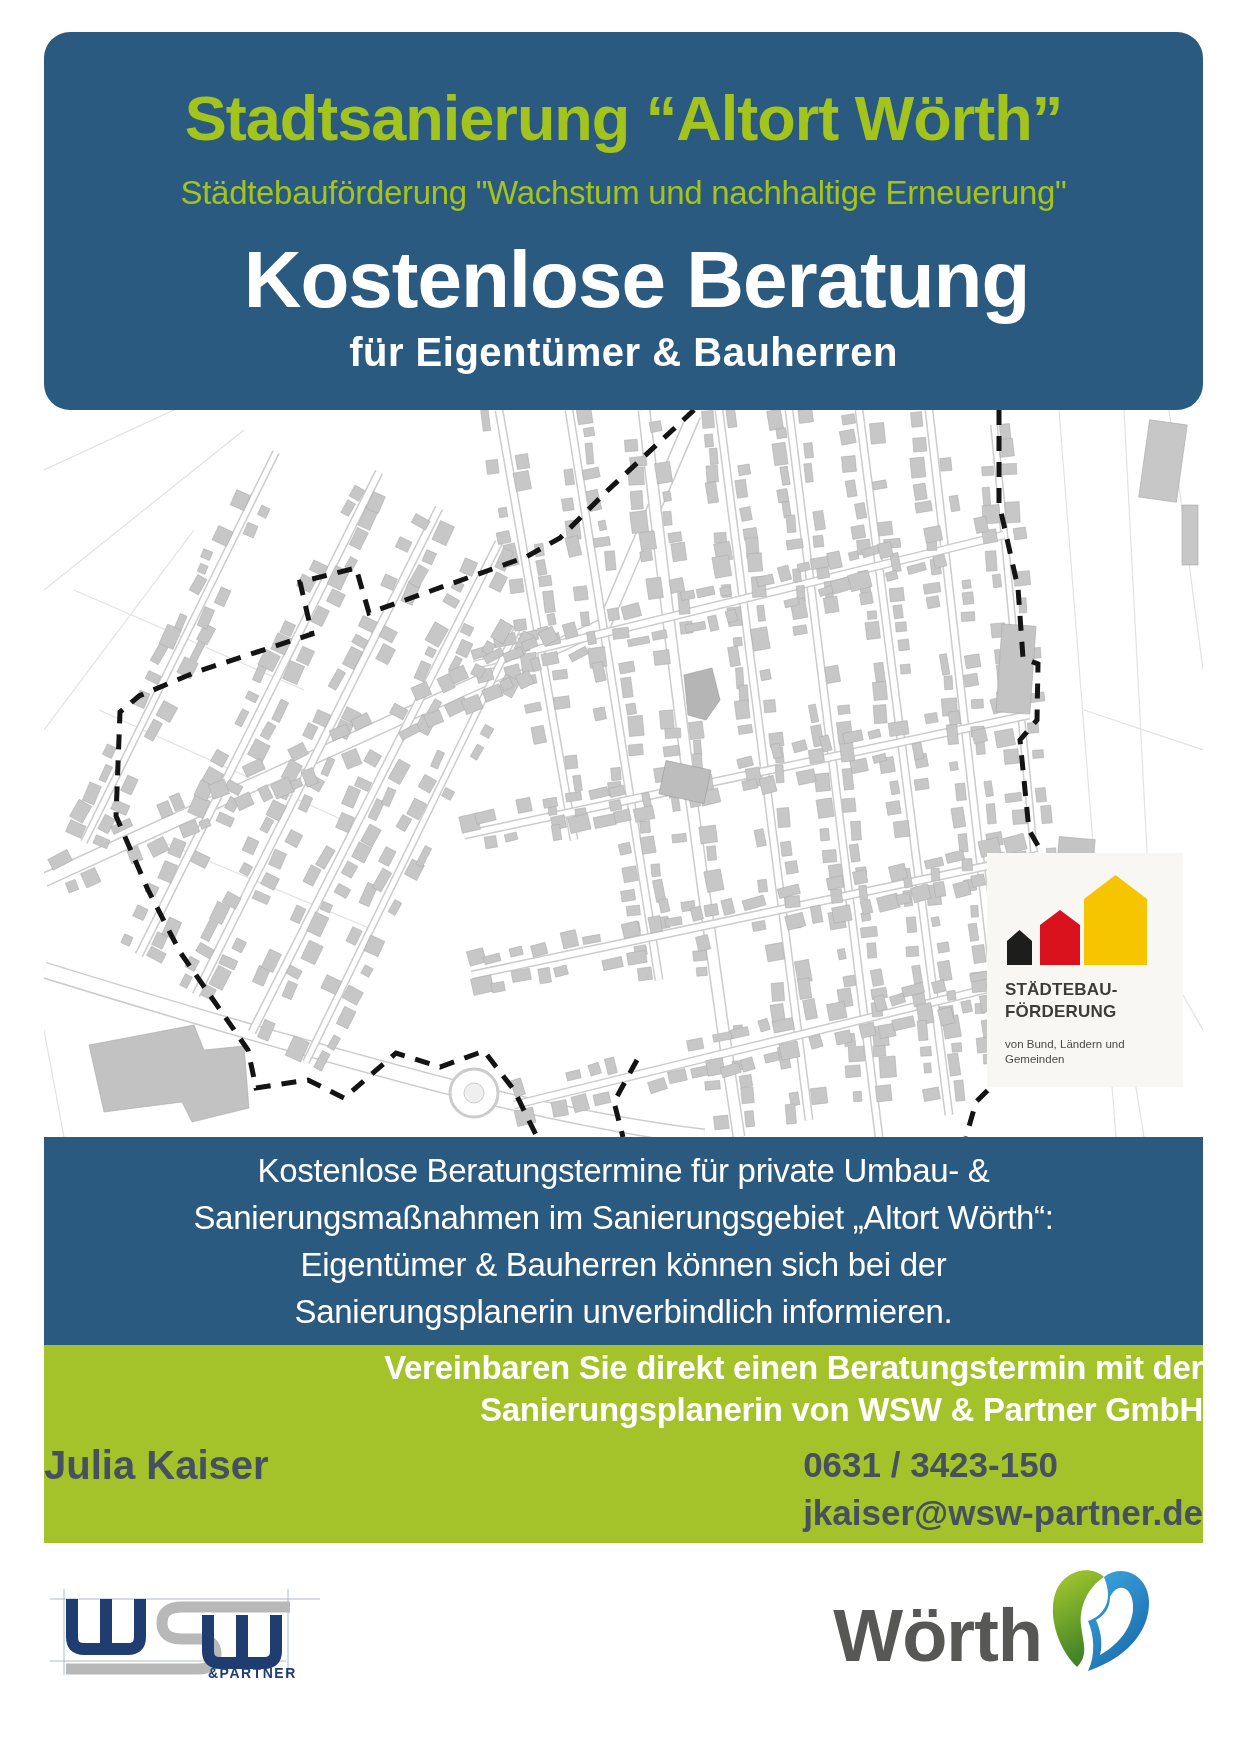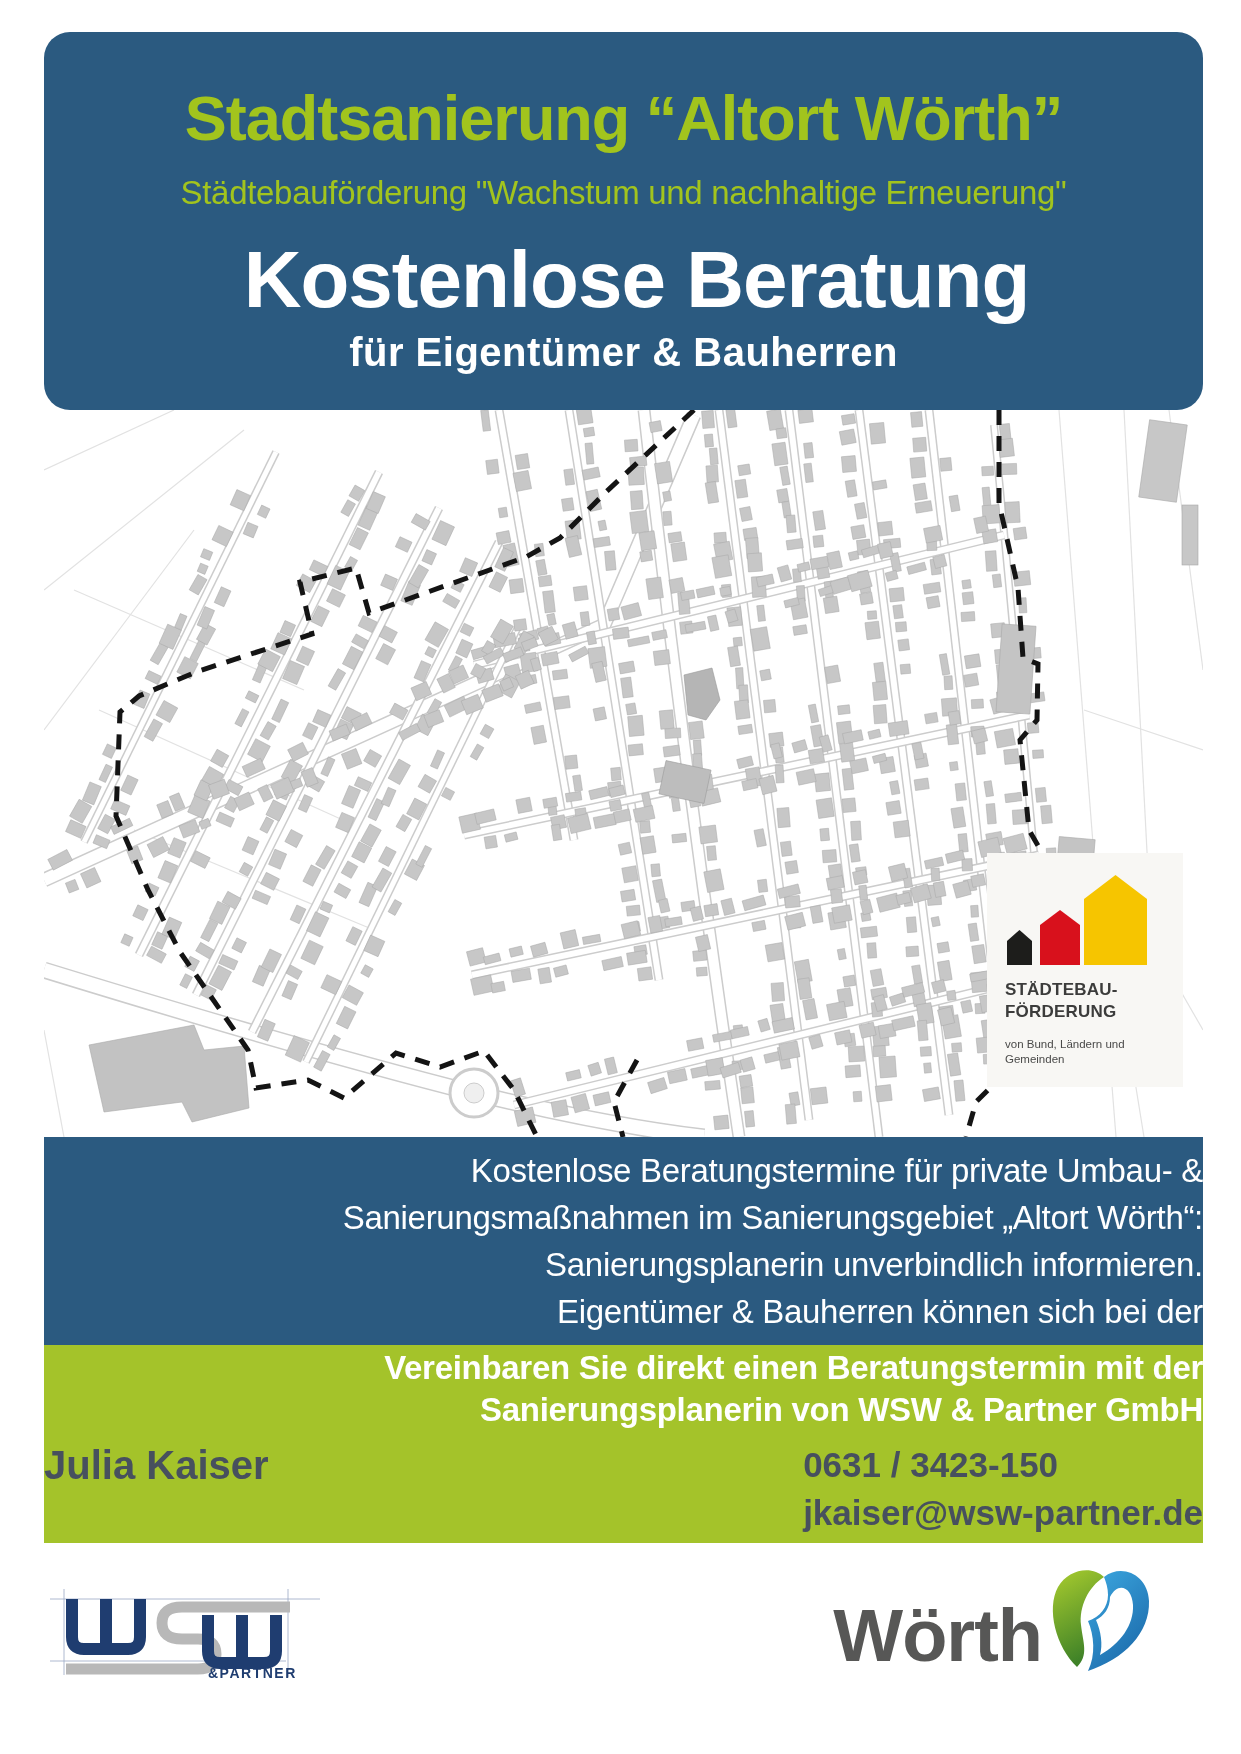--- a/index.html
+++ b/index.html
@@ -16,21 +16,21 @@
 
   
   .map{position:relative;width:1159px;height:727px;background:#ffffff;overflow:hidden;}
   .map svg{position:absolute;left:0;top:0;}
   .funding-box{position:absolute;left:943px;top:443px;width:196px;height:234px;background:#f8f7f4;}
   .funding-box svg{position:relative;display:block;margin:20px 0 0 20px;}
   .funding-title{margin:14px 0 0 18px;font-size:17px;font-weight:bold;color:#3c3c3b;line-height:22px;letter-spacing:0.2px;}
   .funding-sub{margin:14px 0 0 18px;font-size:11.5px;color:#4a4a49;line-height:15px;}
 
   
-  .info{width:1159px;height:208px;background:#2b5a80;color:#ffffff;text-align:right;
+  .info{width:1159px;height:208px;background:#2b5a80;color:#ffffff;text-align:center;
         display:flex;flex-direction:column;justify-content:center;gap:0;}
   .info div{font-size:33px;line-height:47px;letter-spacing:-0.3px;}
 
   
   .cta{width:1159px;height:198px;background:#a4c32a;overflow:hidden;}
   .cta-heading{margin-top:2px;text-align:right;color:#ffffff;font-weight:bold;
                font-size:33px;line-height:42px;letter-spacing:-0.3px;}
   .contact{display:flex;justify-content:space-between;align-items:flex-start;gap:22px;margin-top:12px;}
   .contact-name{font-size:40px;font-weight:bold;color:#47505e;line-height:44px;}
   .contact-col{display:flex;flex-direction:column;gap:4px;}
@@ -844,22 +844,22 @@
         <div class="funding-sub">
           <div>von Bund, Ländern und</div>
           <div>Gemeinden</div>
         </div>
       </div>
     </div>
 
     <div class="info">
       <div>Kostenlose Beratungstermine für private Umbau- &amp;</div>
       <div>Sanierungsmaßnahmen im Sanierungsgebiet „Altort Wörth“:</div>
+      <div>Eigentümer &amp; Bauherren können sich bei der</div>
       <div>Sanierungsplanerin unverbindlich informieren.</div>
-      <div>Eigentümer &amp; Bauherren können sich bei der</div>
     </div>
 
     <div class="cta">
       <div class="cta-heading">
         <div>Vereinbaren Sie direkt einen Beratungstermin mit der</div>
         <div>Sanierungsplanerin von WSW &amp; Partner GmbH</div>
       </div>
       <div class="contact">
         <div class="contact-name">Julia Kaiser</div>
         <div class="contact-col">

